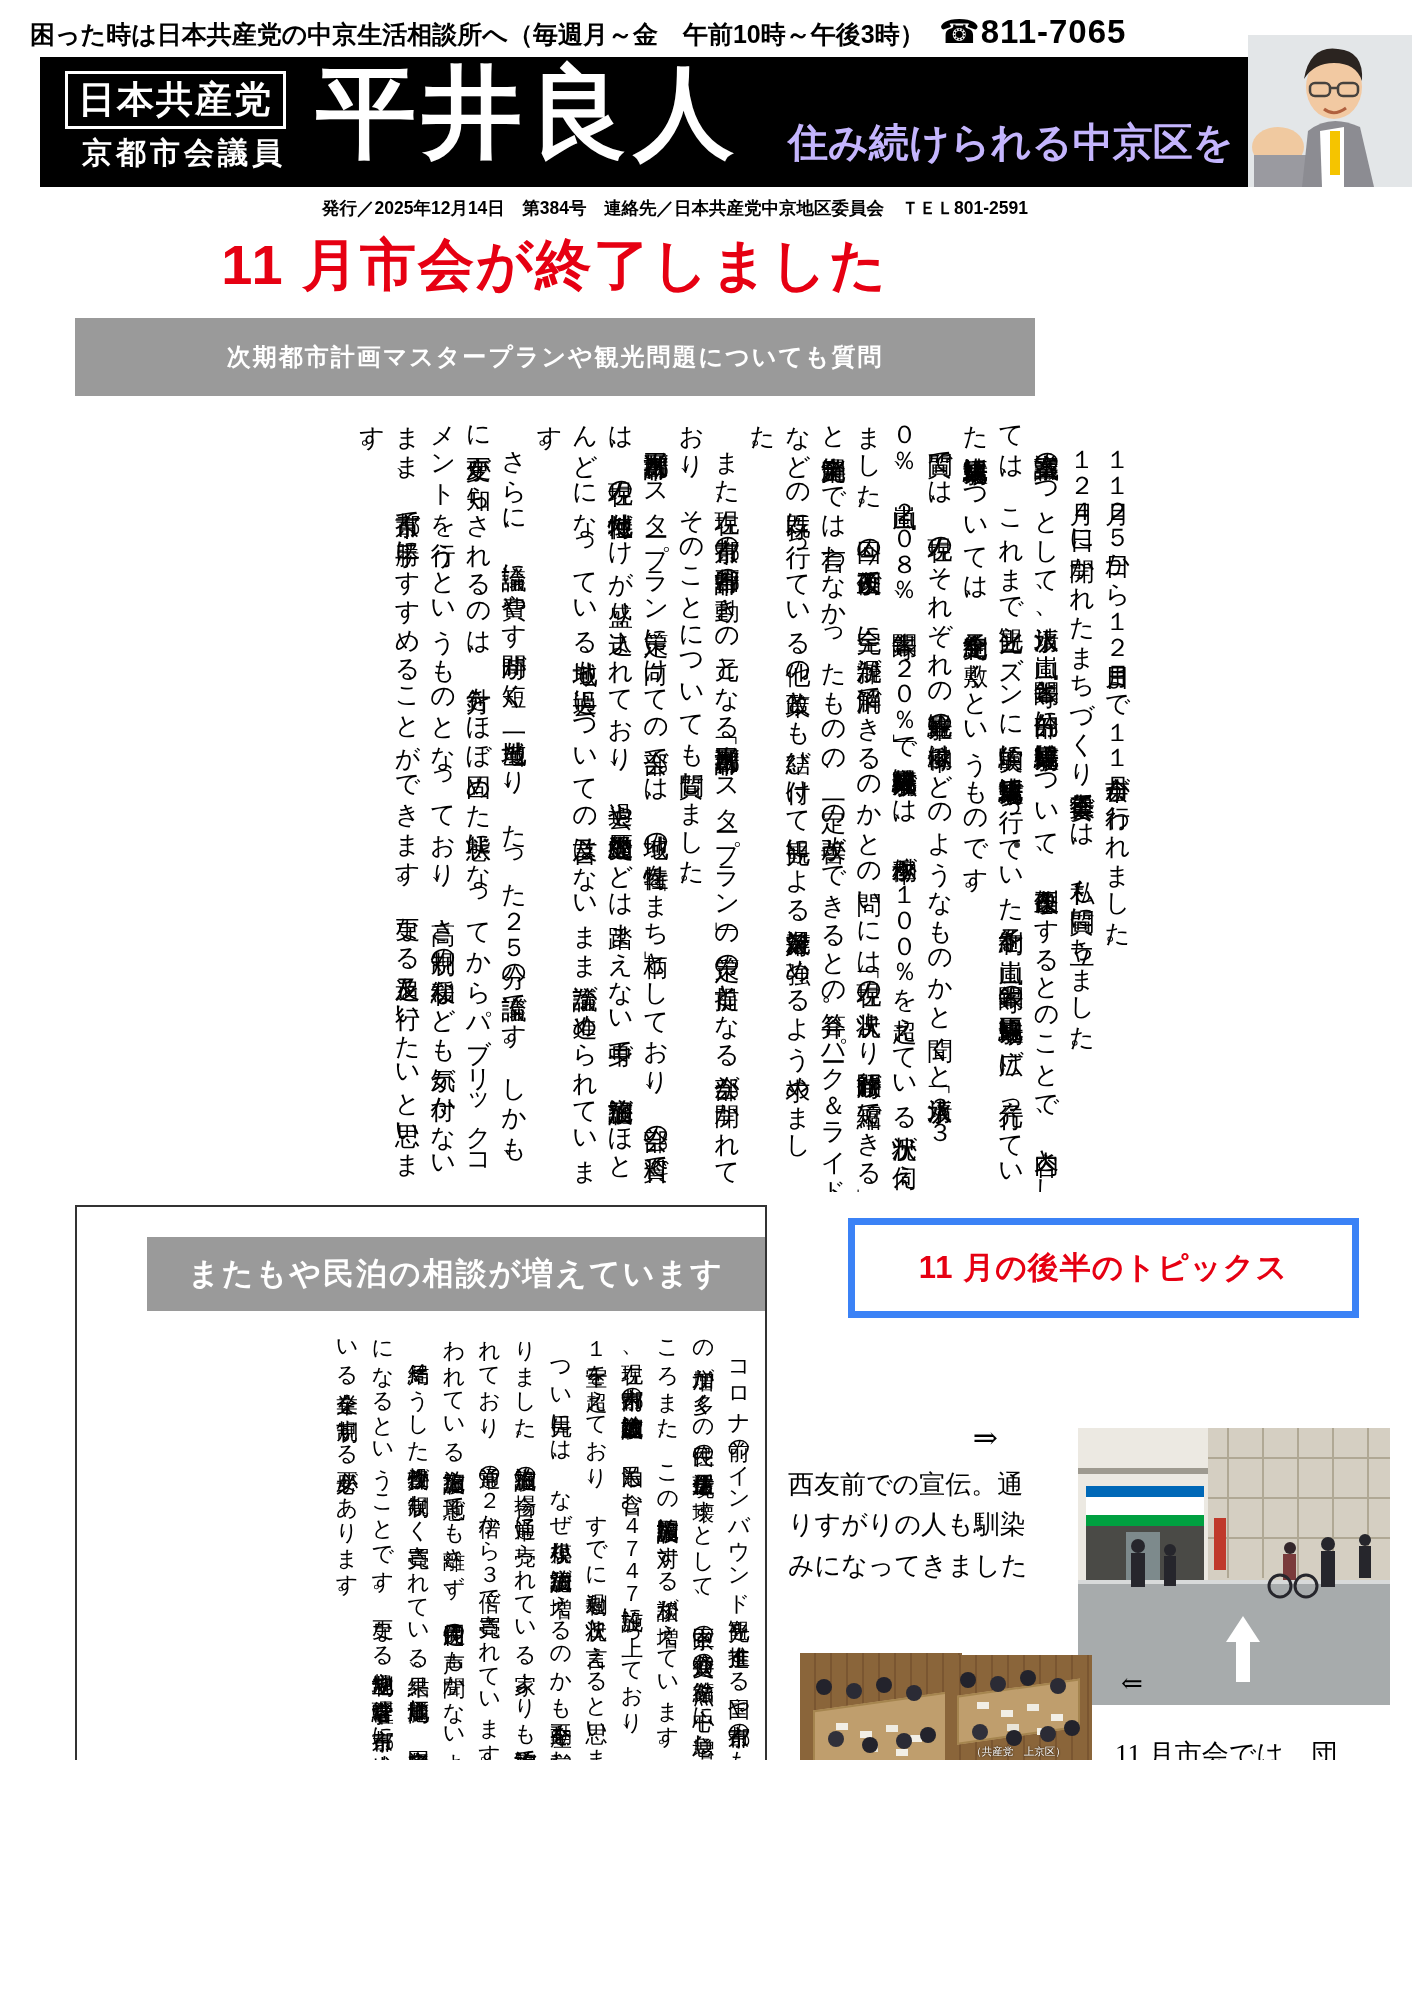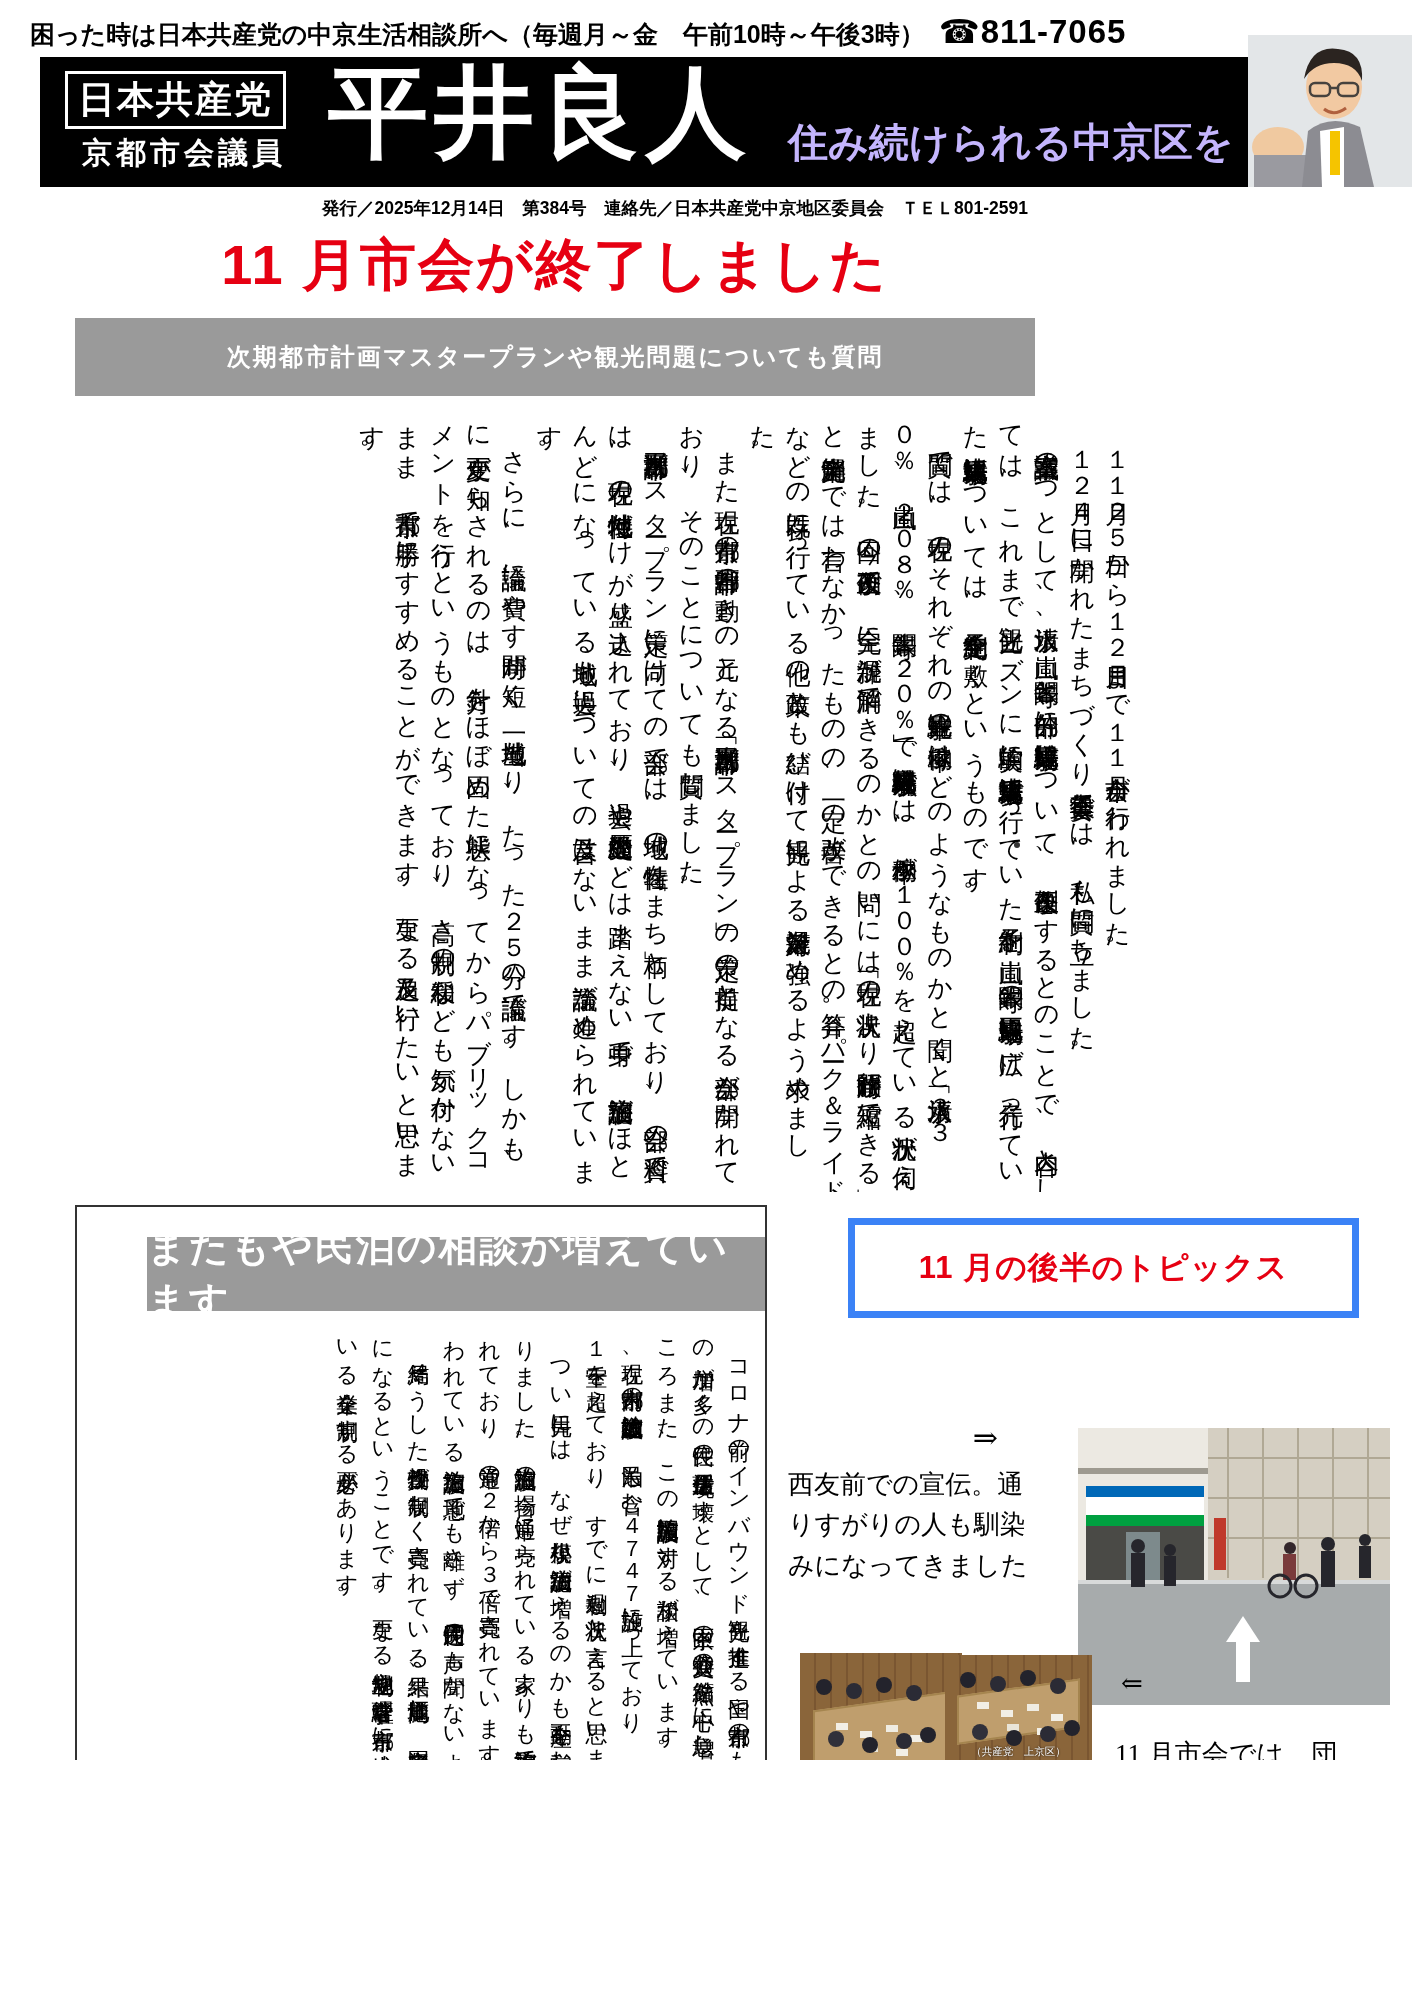--- a/index.html
+++ b/index.html
@@ -9,21 +9,21 @@
 
   
   .hotline{left:30px;top:12px;width:1200px;font-weight:bold;font-size:25px;white-space:nowrap;}
   .hotline .phone{font-size:33px;margin-left:14px;letter-spacing:1px;}
 
   
   .banner{left:40px;top:57px;width:1208px;height:130px;background:#000;font-family:Liberation Serif, serif;}
   .party-box{position:absolute;left:25px;top:14px;border:3px solid #fff;color:#fff;
              font-weight:bold;font-size:37px;padding:1px 10px;letter-spacing:2px;}
   .party-role{position:absolute;left:42px;top:76px;color:#fff;font-weight:bold;font-size:30px;letter-spacing:4px;}
-  .big-name{position:absolute;left:288px;top:-10px;color:#fff;font-weight:bold;font-size:100px;letter-spacing:6px;}
+  .big-name{position:absolute;left:276px;top:-10px;color:#fff;font-weight:bold;font-size:100px;letter-spacing:6px;}
   .slogan{position:absolute;left:748px;top:58px;color:#c4b5fd;font-weight:bold;font-size:40px;letter-spacing:0px;}
 
   .portrait{left:1248px;top:35px;width:164px;height:152px;}
 
   .publine{left:150px;top:196px;width:1050px;text-align:center;font-weight:bold;font-size:17.5px;}
 
   .headline{left:75px;top:228px;width:960px;text-align:center;color:#e60012;
             font-weight:bold;font-size:56px;letter-spacing:2px;}
   .subhead{left:75px;top:318px;width:960px;height:78px;background:#9a9a9a;color:#fff;
            font-weight:bold;font-size:24px;display:flex;align-items:center;justify-content:center;letter-spacing:2px;}
@@ -31,21 +31,21 @@
   
   .vtext{writing-mode:vertical-rl;overflow:hidden;}
   .vtext p{margin:0;text-indent:1em;}
   .article1{left:97px;right:277px;top:408px;height:784px;font-size:25px;line-height:1.42;letter-spacing:0.6px;}
 
   .stray-dot{left:1014px;top:842px;width:6px;height:6px;background:#333;border-radius:50%;}
 
   
   .minpaku-box{left:75px;top:1205px;width:688px;height:787px;border:2px solid #333;}
   .minpaku-banner{position:absolute;left:70px;right:0;top:30px;height:74px;background:#9a9a9a;color:#fff;
-                  font-weight:bold;font-size:39px;display:flex;align-items:center;justify-content:center;letter-spacing:2px;}
+                  font-weight:bold;font-size:31px;display:flex;align-items:center;justify-content:center;letter-spacing:2px;}
   .minpaku-text{position:absolute;left:14px;right:8px;top:118px;height:662px;
                 font-family:"Liberation Serif","DejaVu Serif",serif;
                 font-size:22px;line-height:1.62;letter-spacing:0.5px;}
 
   
   .topics-box{left:848px;top:1218px;width:497px;height:86px;border:7px solid #3b82f6;background:#fff;
               display:flex;align-items:center;justify-content:center;}
   .topics-title{color:#e60012;font-weight:bold;font-size:31px;letter-spacing:1px;}
 
   .caption1{left:788px;top:1420px;width:240px;font-family:"Liberation Serif","DejaVu Serif",serif;}

